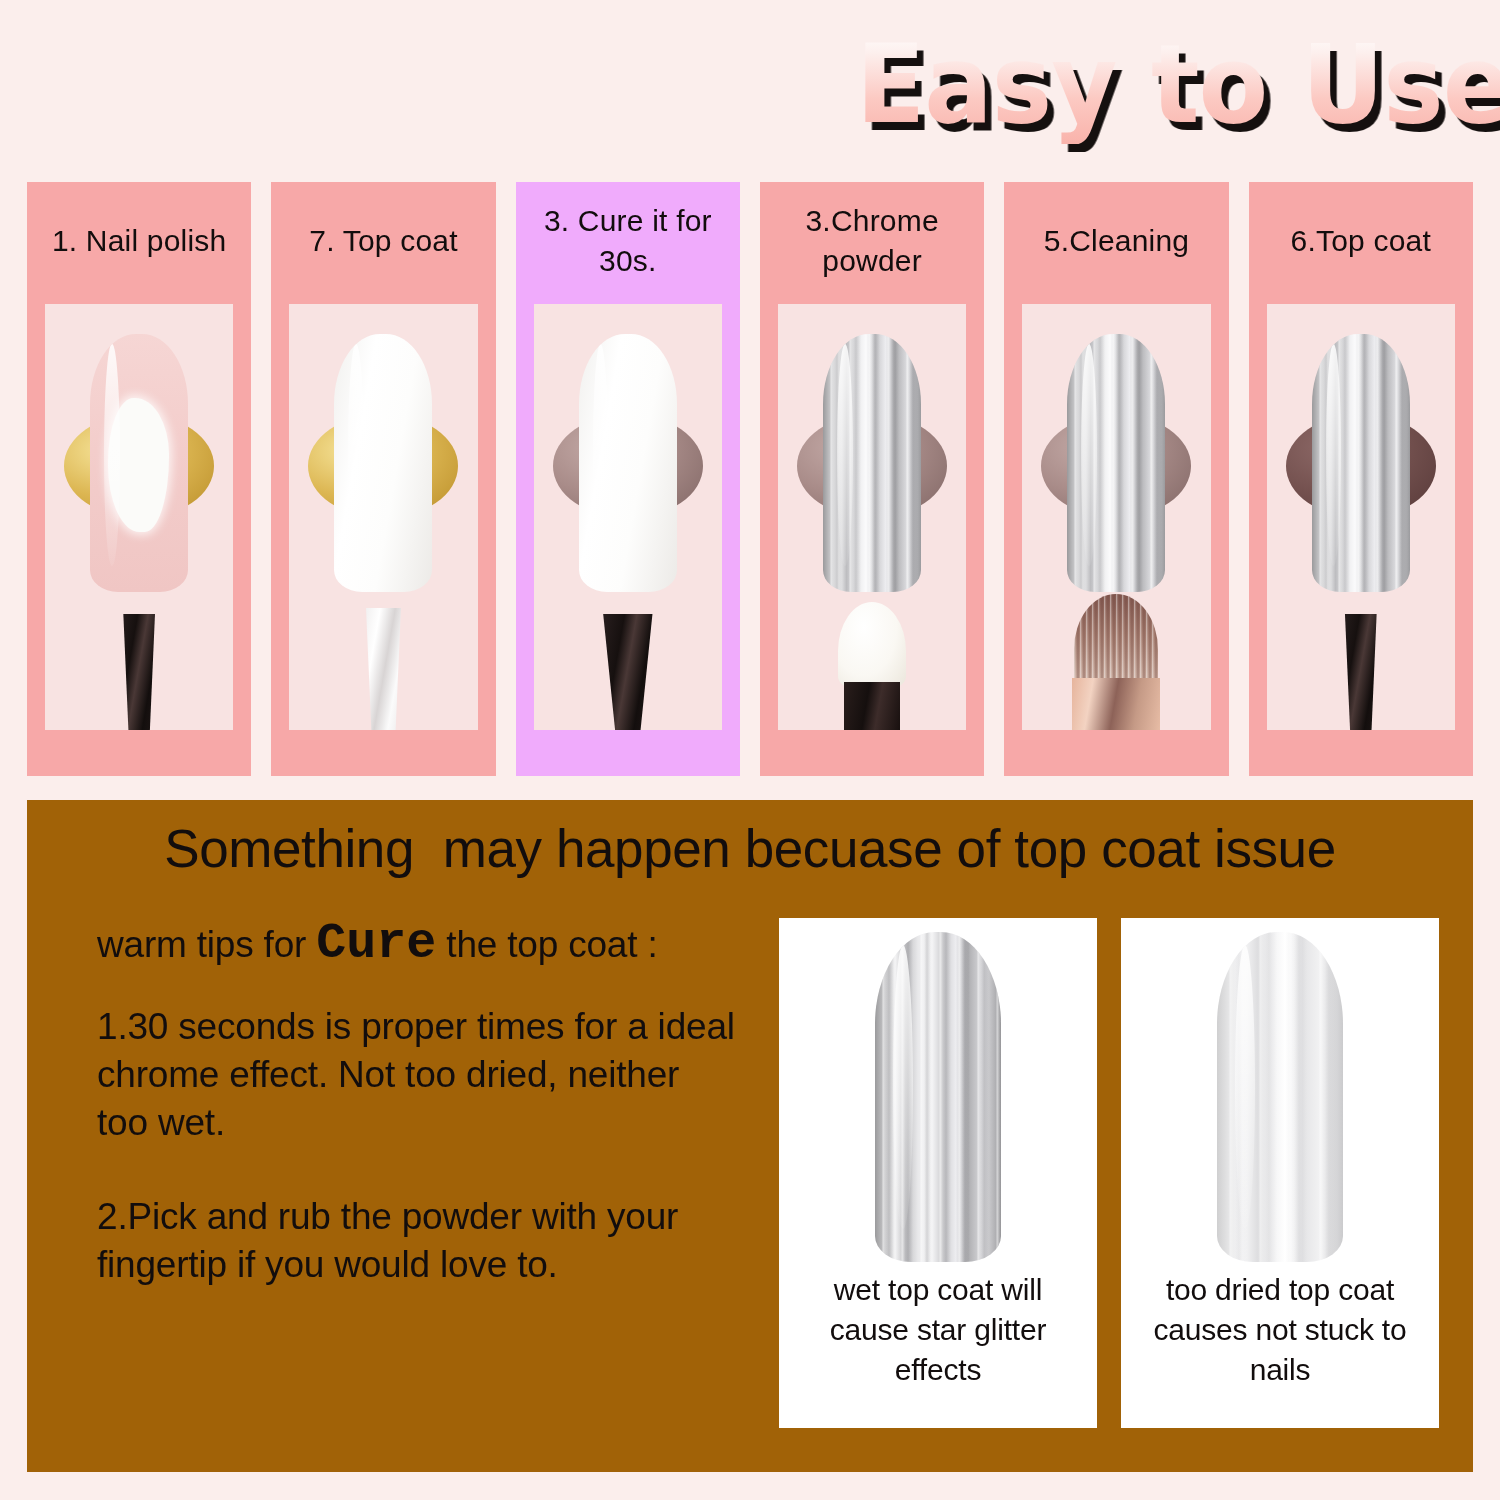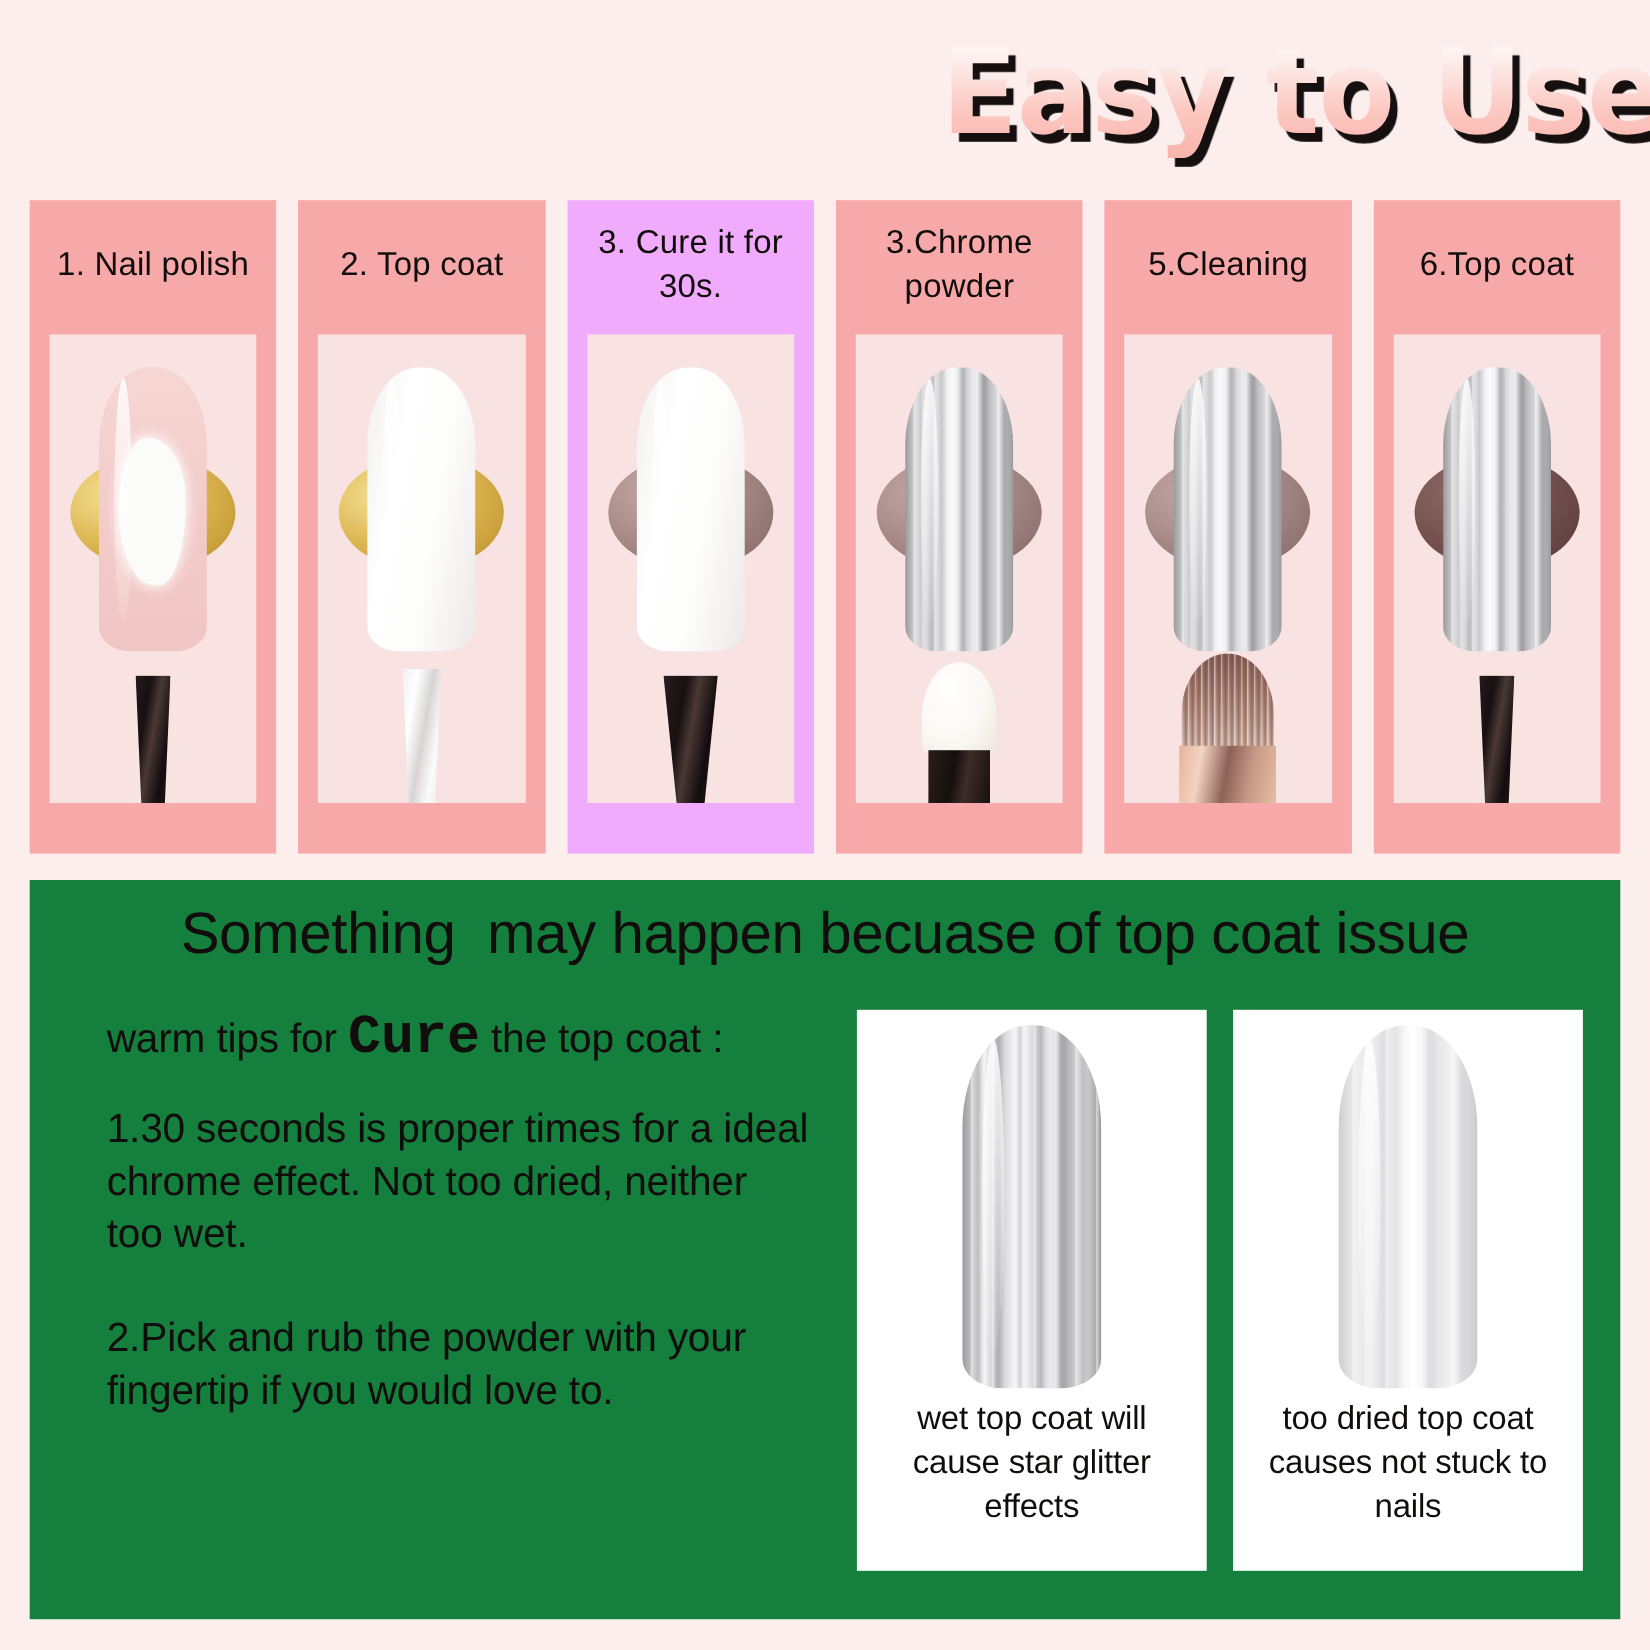--- a/index.html
+++ b/index.html
@@ -265,21 +265,21 @@
     background: linear-gradient(100deg, #e6b49c 0%, #f3d3c2 22%, #8d6258 48%, #c59a86 72%, #e8bda6 100%);
   }
 
   
   .lower {
     position: absolute;
     left: 27px;
     top: 800px;
     width: 1446px;
     height: 672px;
-    background: #15803d;
+    background: #a16207;
   }
   .lower-heading {
     position: absolute;
     left: 0;
     top: 18px;
     width: 1446px;
     text-align: center;
     font-family: "Liberation Sans", sans-serif;
     font-size: 53px;
     line-height: 62px;
@@ -365,21 +365,21 @@
     <div class="photo">
       <div class="disc gold"></div>
       <div class="nail pinkclear">
         <div class="smear"></div>
       </div>
       <div class="brush-black"></div>
     </div>
   </div>
 
   <div class="step-card">
-    <div class="step-title">2. Top coat</div>
+    <div class="step-title">7. Top coat</div>
     <div class="photo">
       <div class="disc gold"></div>
       <div class="nail white"></div>
       <div class="brush-white"></div>
     </div>
   </div>
 
   <div class="step-card lavender">
     <div class="step-title">3. Cure it
 for 30s.</div>

